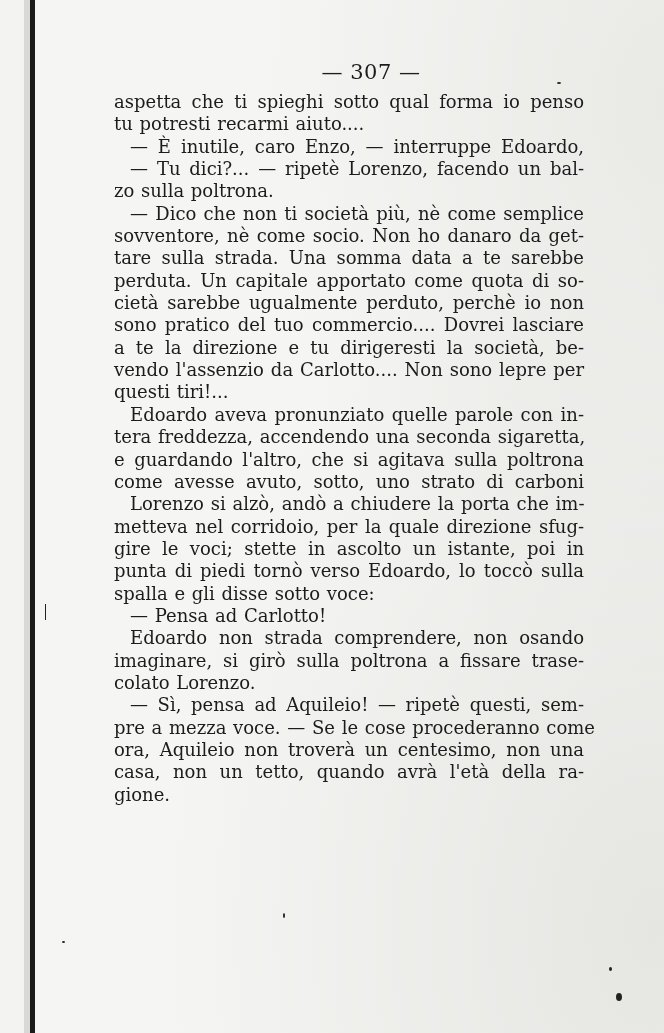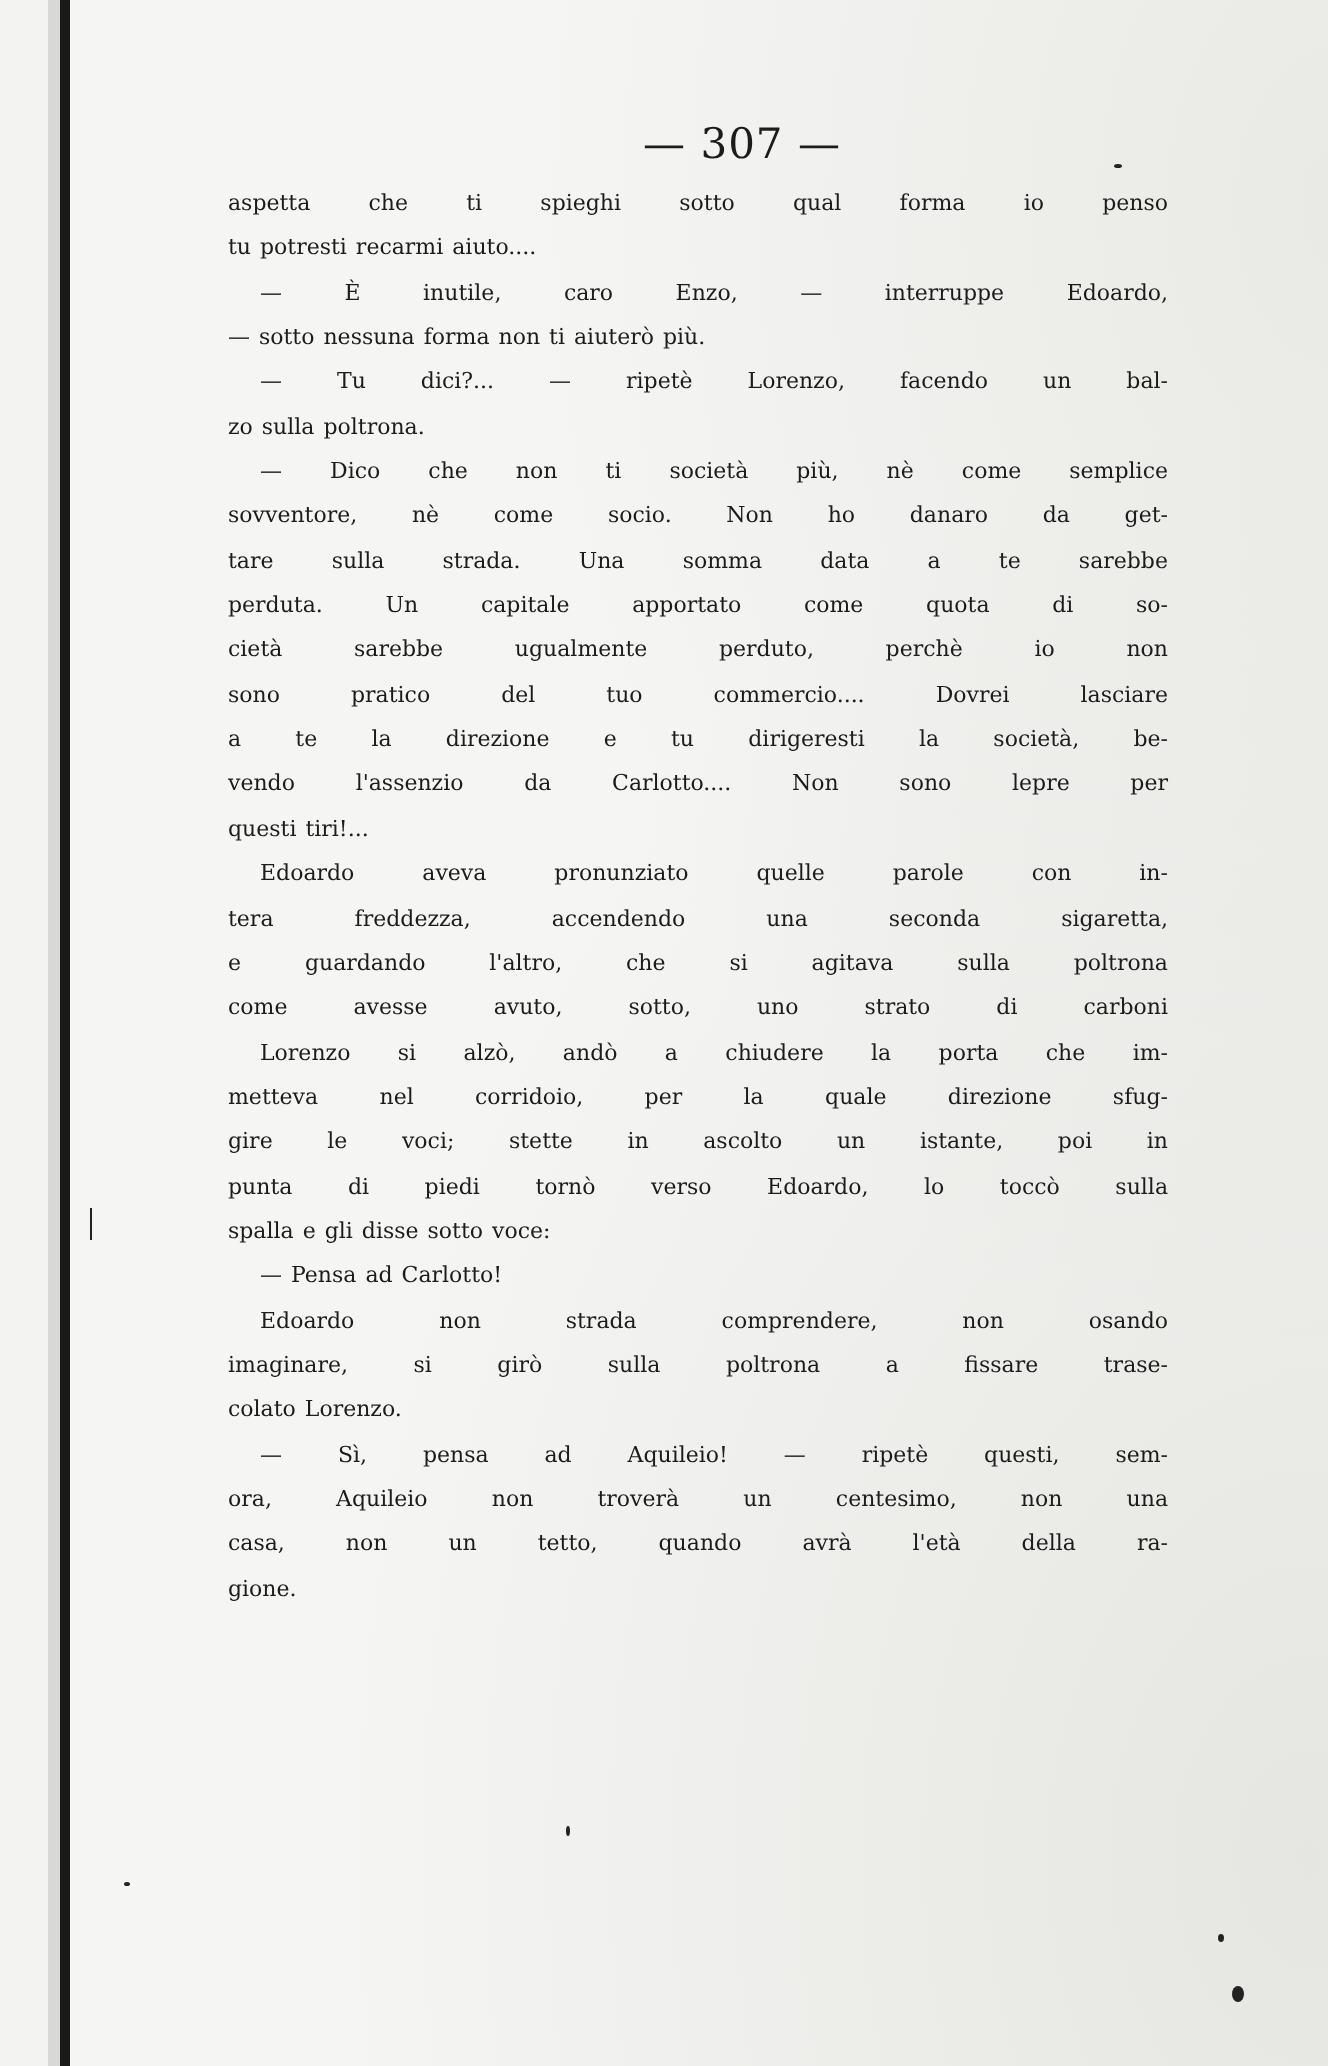--- a/index.html
+++ b/index.html
@@ -51,21 +51,21 @@
     .text-block {
       position: absolute;
       left: 90px;
       top: 91px;
       width: 470px;
     }
     .line {
       display: block;
       height: 22.35px;
       line-height: 22.35px;
-      font-size: 11px;
+      font-size: 18px;
       white-space: nowrap;
       text-align: justify;
       text-align-last: justify;
       word-spacing: 1px;
     }
     .line.indent { padding-left: 16px; }
     .line.last { text-align-last: left; }
     .speck {
       position: absolute;
       background: #222;
@@ -78,21 +78,20 @@
 <div class="page">
   <div class="binding-shadow"></div>
   <div class="binding-edge"></div>
 
   <div class="page-number">— 307 —</div>
 
   <div class="text-block" id="text-block">
       <span class="line">aspetta che ti spieghi sotto qual forma io penso</span>
       <span class="line last">tu potresti recarmi aiuto....</span>
       <span class="line indent">— È inutile, caro Enzo, — interruppe Edoardo,</span>
-      <span class="line last">— sotto nessuna forma non ti aiuterò più.</span>
       <span class="line indent">— Tu dici?... — ripetè Lorenzo, facendo un bal-</span>
       <span class="line last">zo sulla poltrona.</span>
       <span class="line indent">— Dico che non ti società più, nè come semplice</span>
       <span class="line">sovventore, nè come socio. Non ho danaro da get-</span>
       <span class="line">tare sulla strada. Una somma data a te sarebbe</span>
       <span class="line">perduta. Un capitale apportato come quota di so-</span>
       <span class="line">cietà sarebbe ugualmente perduto, perchè io non</span>
       <span class="line">sono pratico del tuo commercio.... Dovrei lasciare</span>
       <span class="line">a te la direzione e tu dirigeresti la società, be-</span>
       <span class="line">vendo l'assenzio da Carlotto.... Non sono lepre per</span>
@@ -104,20 +103,21 @@
       <span class="line indent">Lorenzo si alzò, andò a chiudere la porta che im-</span>
       <span class="line">metteva nel corridoio, per la quale direzione sfug-</span>
       <span class="line">gire le voci; stette in ascolto un istante, poi in</span>
       <span class="line">punta di piedi tornò verso Edoardo, lo toccò sulla</span>
       <span class="line last">spalla e gli disse sotto voce:</span>
       <span class="line indent last">— Pensa ad Carlotto!</span>
       <span class="line indent">Edoardo non strada comprendere, non osando</span>
       <span class="line">imaginare, si girò sulla poltrona a fissare trase-</span>
       <span class="line last">colato Lorenzo.</span>
       <span class="line indent">— Sì, pensa ad Aquileio! — ripetè questi, sem-</span>
+      <span class="line">pre a mezza voce. — Se le cose procederanno come</span>
       <span class="line">ora, Aquileio non troverà un centesimo, non una</span>
       <span class="line">casa, non un tetto, quando avrà l'età della ra-</span>
       <span class="line last">gione.</span>
     </div>
 
   <div class="speck" style="left:592px;top:993px;width:6px;height:8px;"></div>
   <div class="speck" style="left:585px;top:967px;width:3px;height:4px;"></div>
   <div class="speck" style="left:38px;top:941px;width:3px;height:2px;"></div>
   <div class="speck" style="left:259px;top:913px;width:2px;height:5px;"></div>
   <div class="speck" style="left:21px;top:604px;width:1px;height:16px;border-radius:0;"></div>

